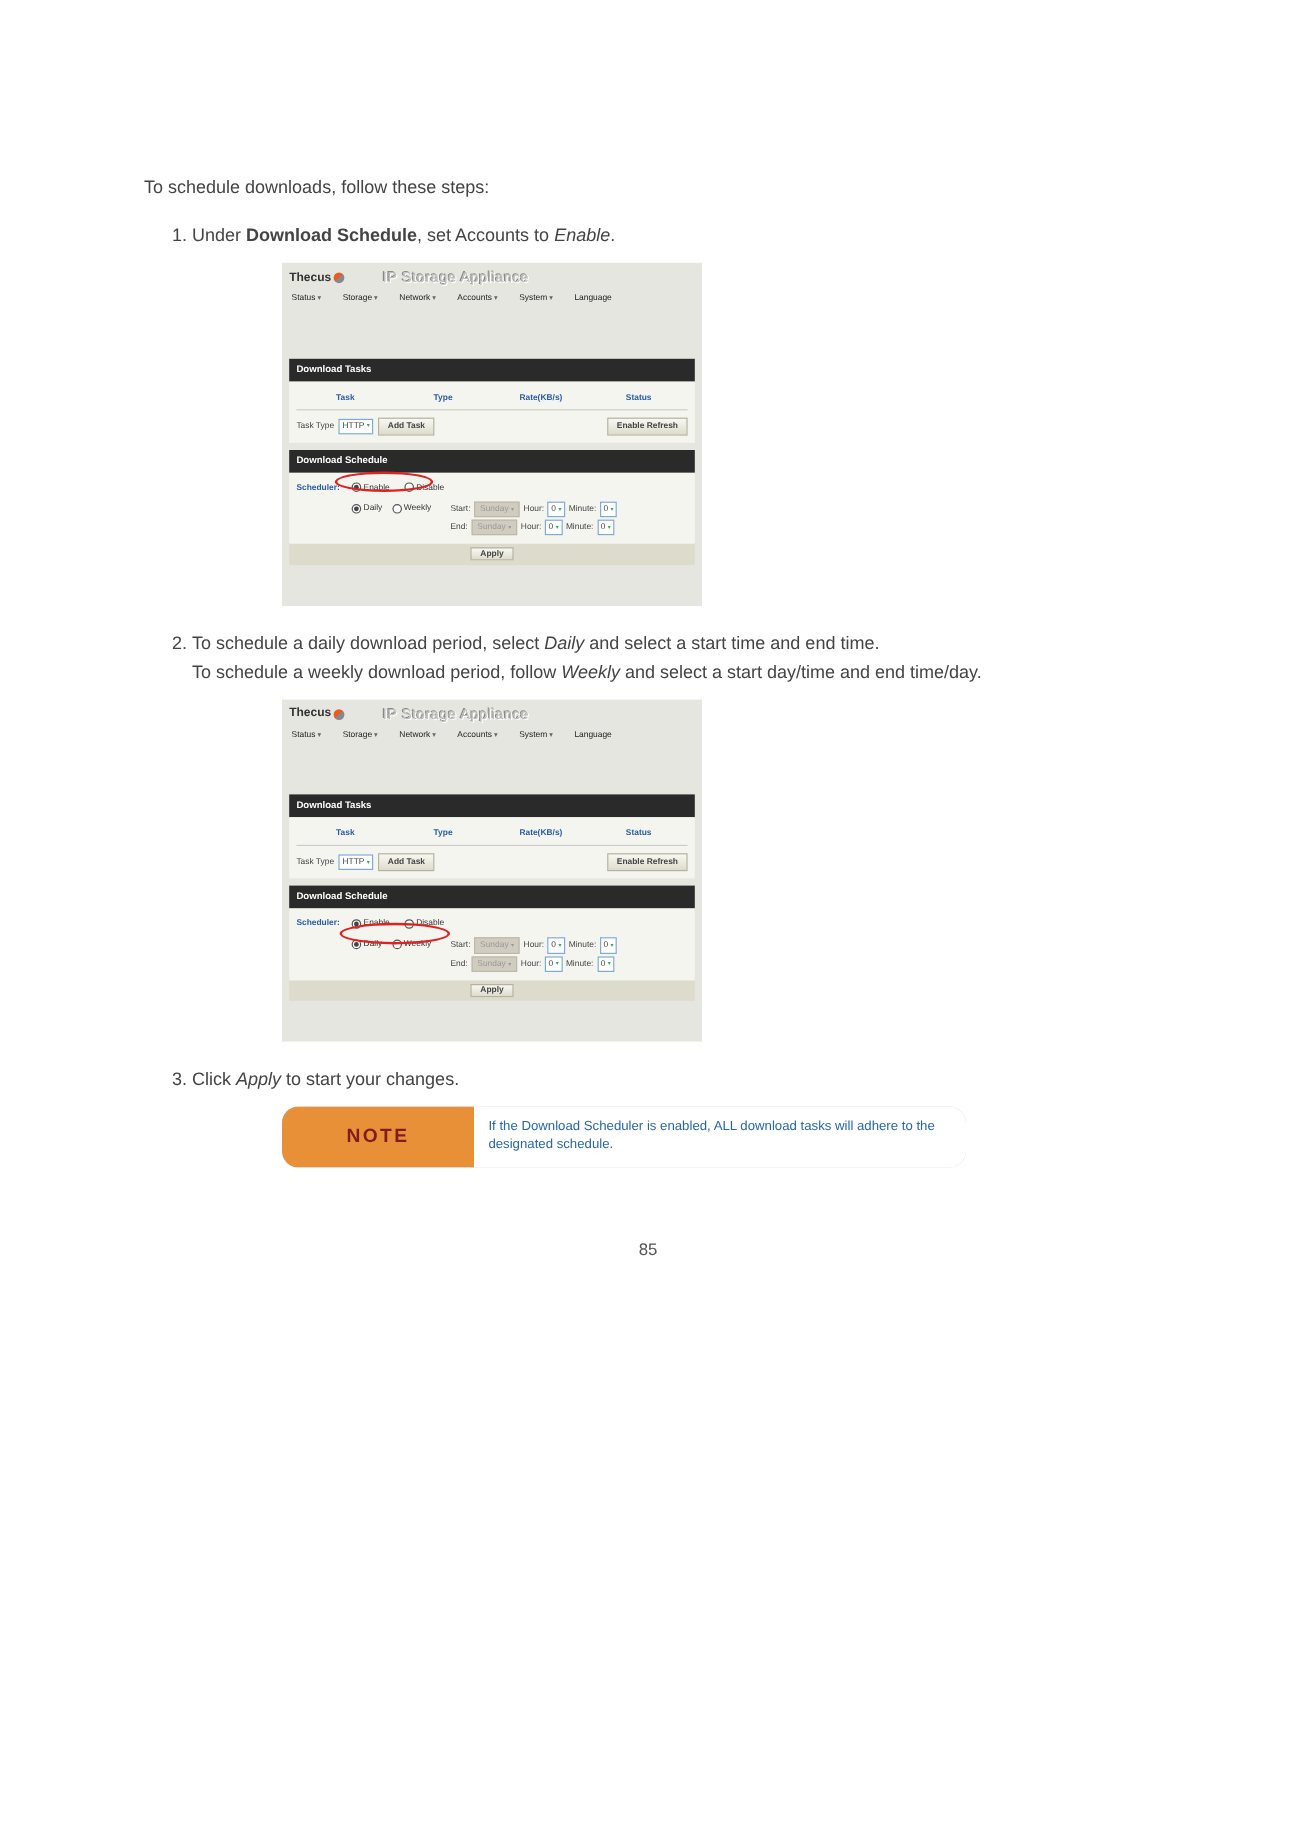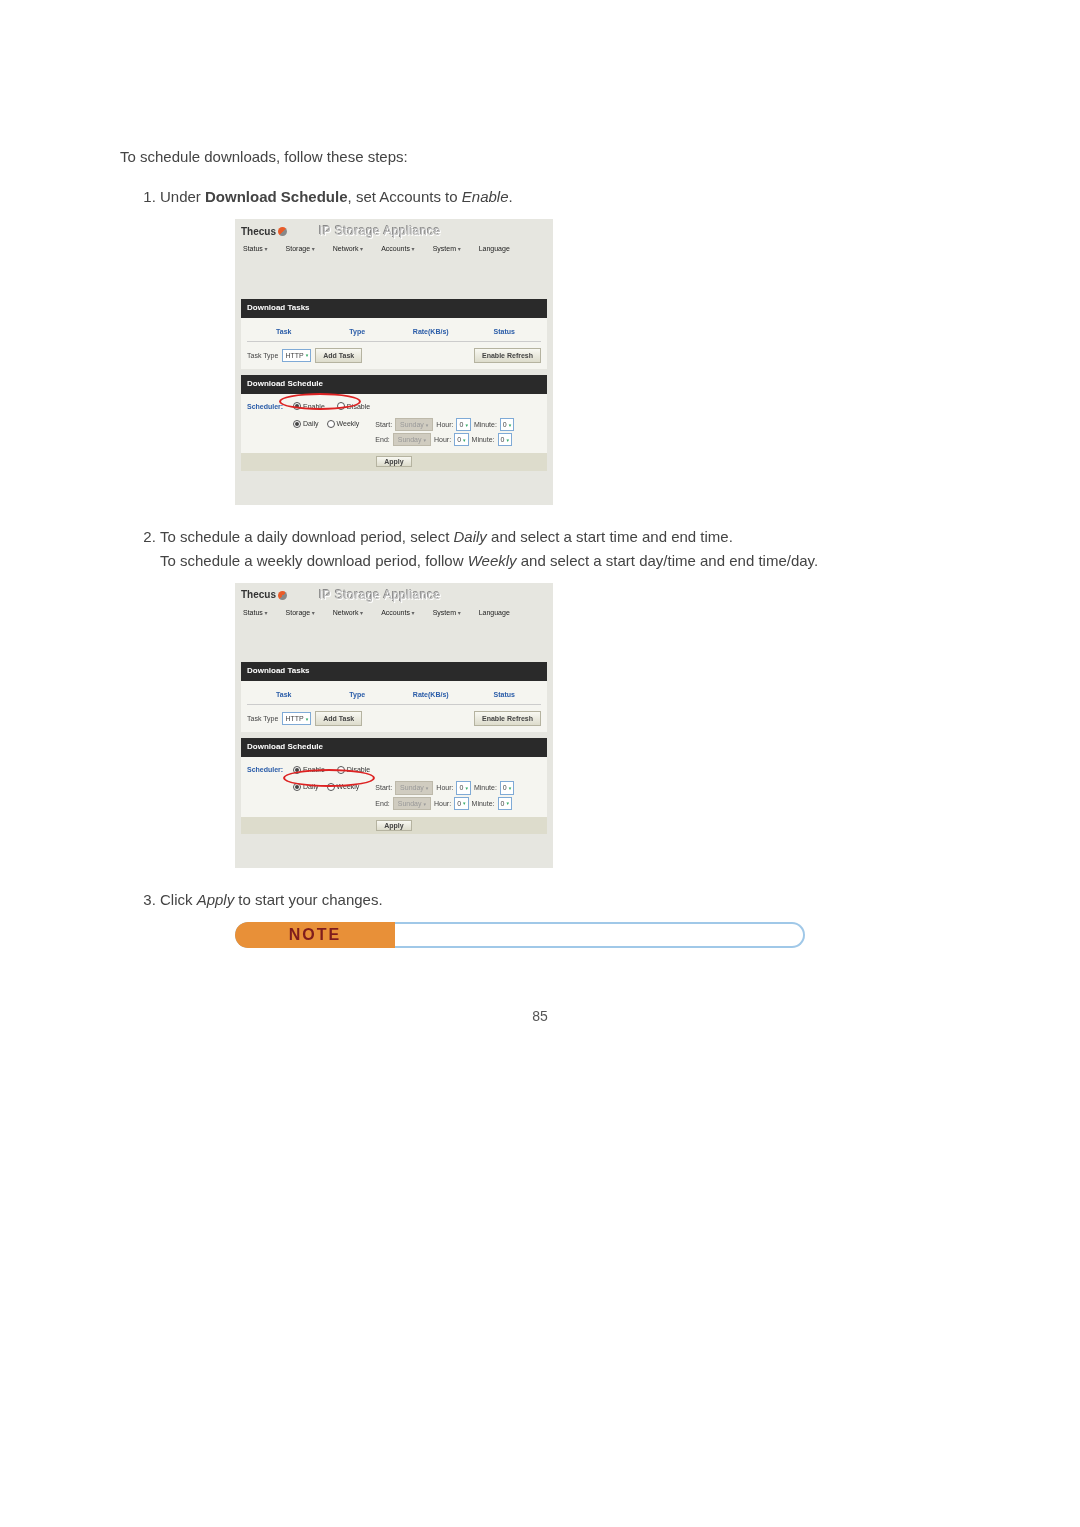--- a/index.html
+++ b/index.html
@@ -30,21 +30,21 @@
       line-height: 1.6;
     }
     .bold-term {
       font-weight: bold;
     }
     .italic-term {
       font-style: italic;
     }
     
     .screenshot {
-      width: 318px;
+      width: 350px;
       background: #e6e6e0;
       margin: 10px 0 20px 75px;
       font-size: 7px;
       position: relative;
       padding-bottom: 30px;
     }
     .ss-header {
       display: flex;
       align-items: center;
       padding: 3px 6px 0 6px;
@@ -402,18 +402,19 @@
           </div>
         </div>
       </div>
     </li>
 
     <li>
       <span>Click </span><span class="italic-term">Apply</span><span> to start your changes.</span>
 
       <div class="note-box">
         <div class="note-left">NOTE</div>
+        <div class="note-right">If the Download Scheduler is enabled, ALL download tasks will adhere to the designated schedule.</div>
       </div>
     </li>
   </ol>
 
   <div class="page-num">85</div>
 </div>
 
 </body></html>

